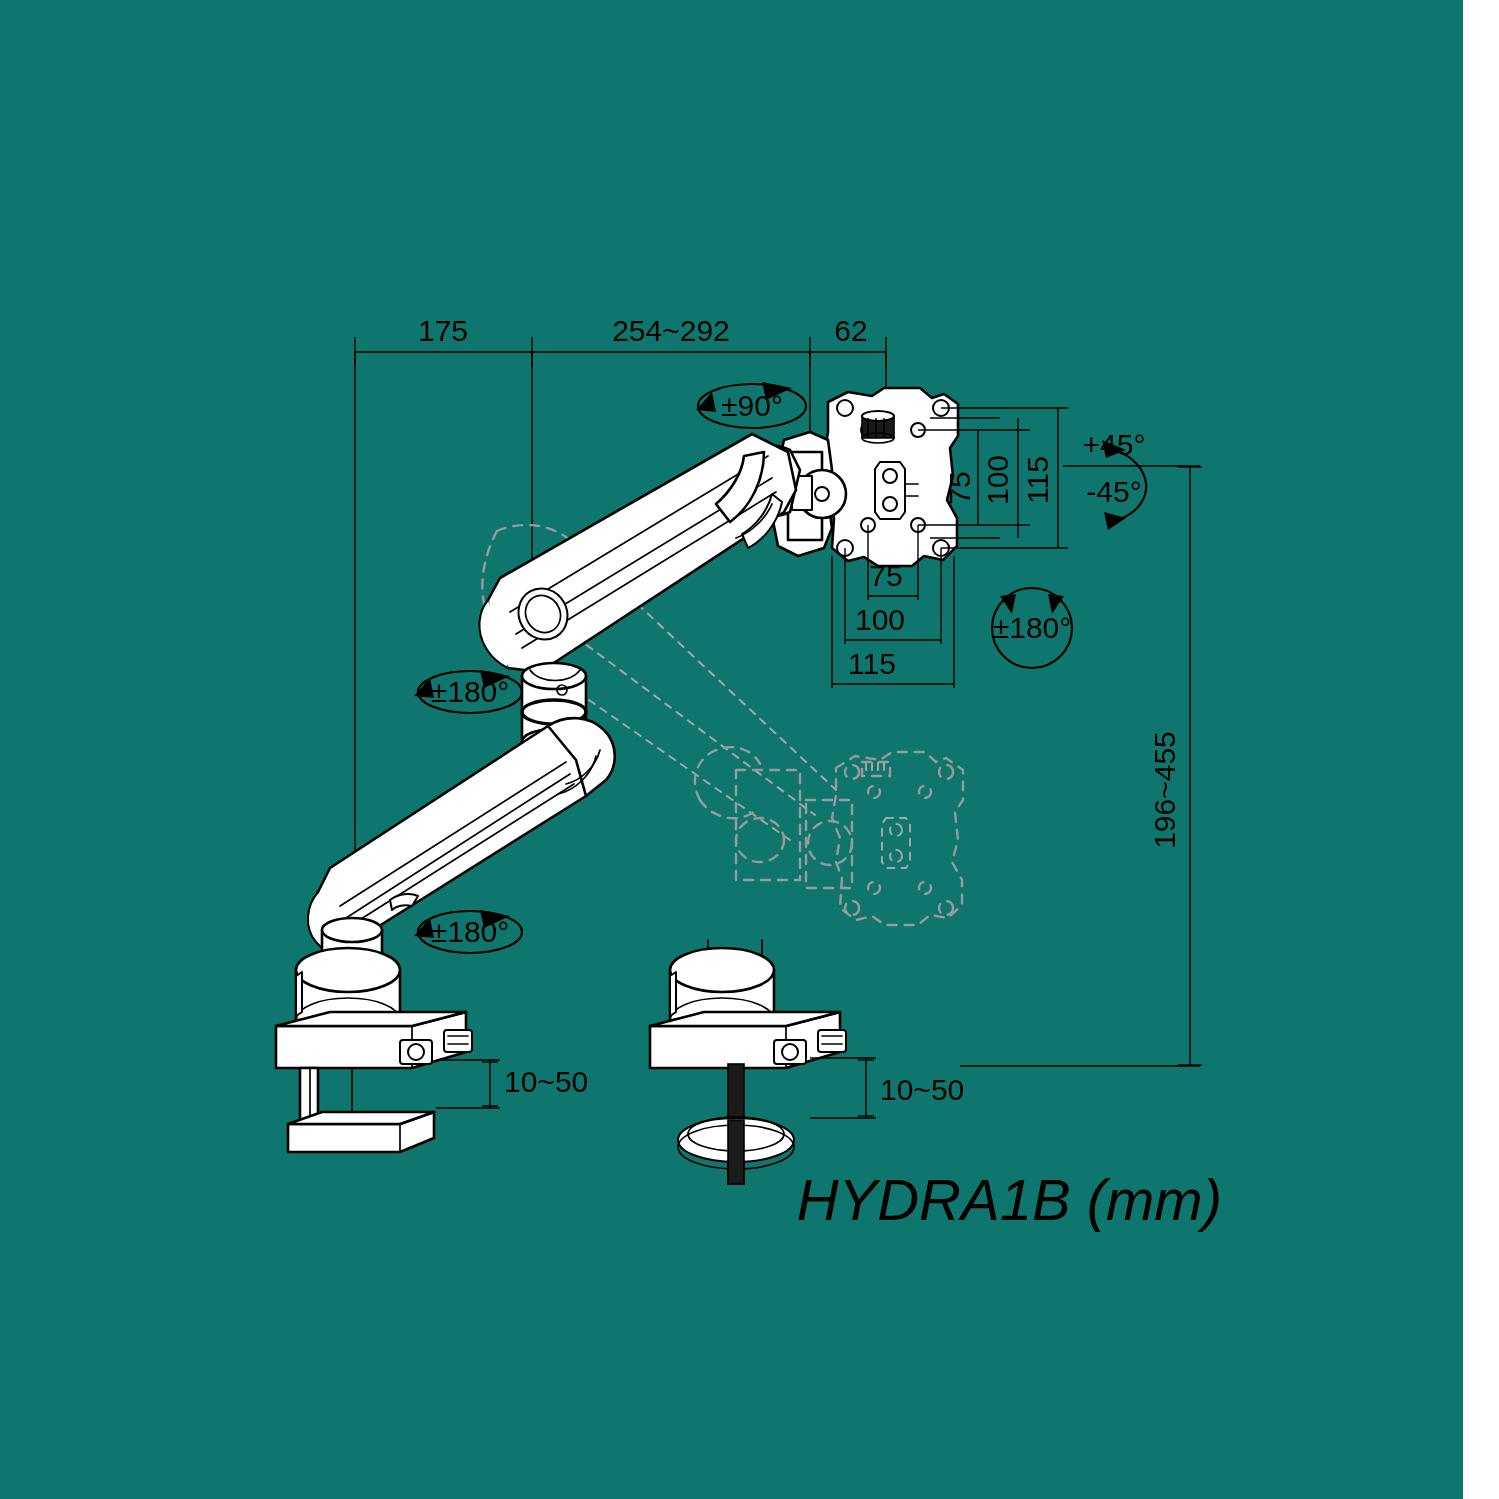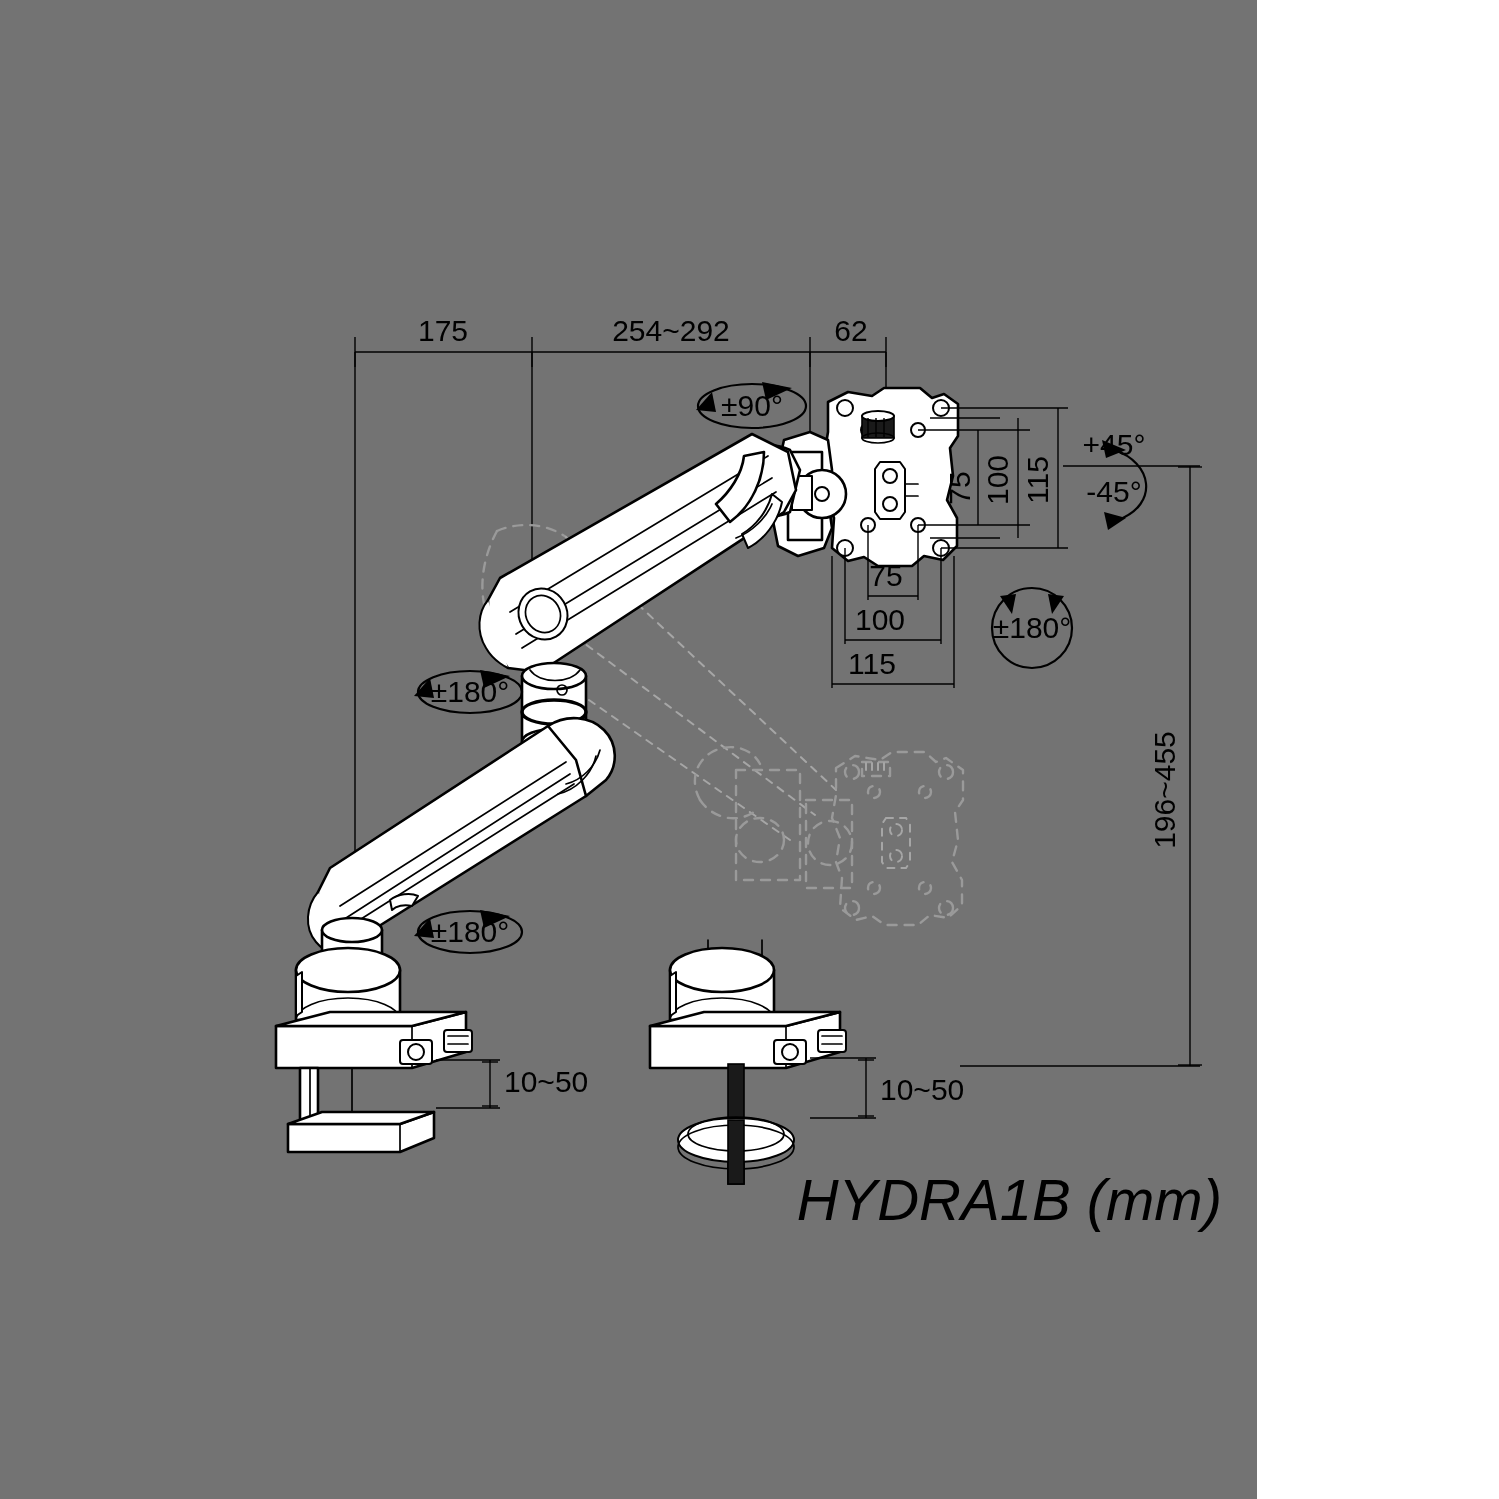--- a/index.html
+++ b/index.html
@@ -10,23 +10,23 @@
   }
   body {
     width: 1499px;
     height: 1499px;
     overflow: hidden;
     font-family: "Liberation Sans", sans-serif;
     color: #000000;
   }
   #sheet {
     position: relative;
-    width: 1257px;
+    width: 1463px;
     height: 1499px;
-    background: #737373;
+    background: #0f766e;
   }
   #drawing {
     position: absolute;
     left: 0;
     top: 0;
     width: 1499px;
     height: 1499px;
   }
   .dim-text {
     font-family: "Liberation Sans", sans-serif;

